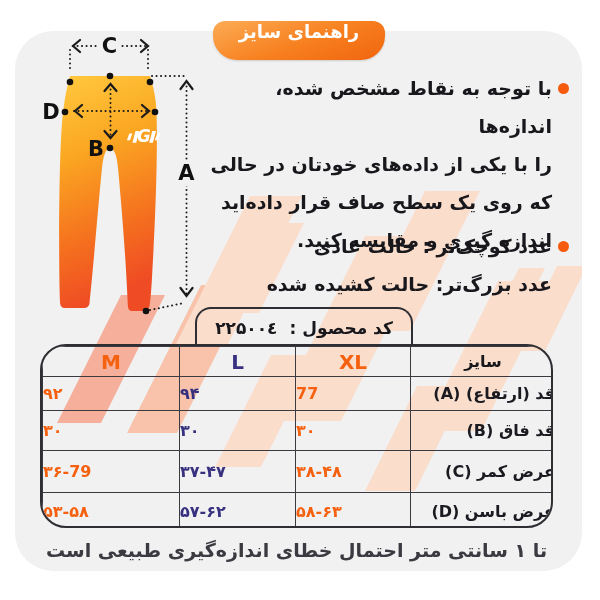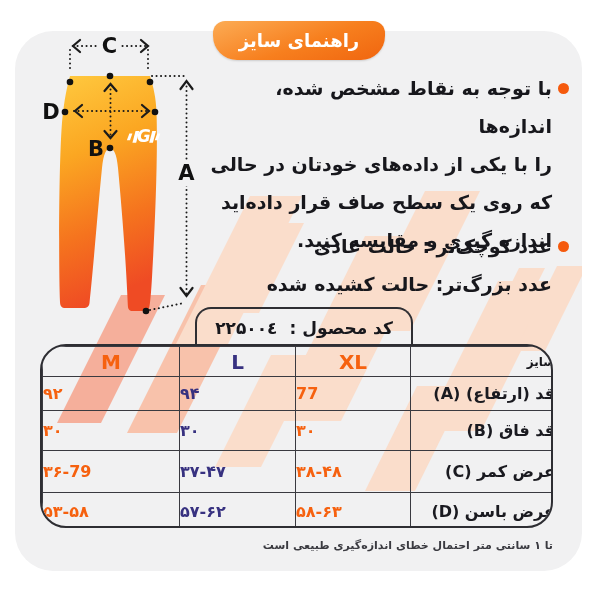--- a/index.html
+++ b/index.html
@@ -10,21 +10,21 @@
   }
   .card{
     position:absolute;left:15px;top:31px;width:567px;height:540px;
     background:#F1F1F2;border-radius:38px;overflow:hidden;
   }
   .watermark{position:absolute;left:0;top:0;}
   .badge{
     position:absolute;left:213px;top:21px;width:172px;height:39px;
     background:linear-gradient(160deg,#FCAC55 0%,#F77F1E 55%,#F0650F 100%);
     border-radius:12px 12px 24px 24px;
-    display:flex;align-items:center;justify-content:center;
+    display:flex;align-items:flex-start;justify-content:center;
     color:#ffffff;font-weight:bold;font-size:18px;direction:rtl;
     box-shadow:0 1px 2px rgba(0,0,0,.15);
   }
   .diagram{position:absolute;left:0;top:0;pointer-events:none;}
   .txtblock{
     position:absolute;direction:rtl;text-align:right;
     font-weight:bold;font-size:19px;color:#17171C;line-height:38px;
   }
   .block1{top:69px;right:48px;width:342px;}
   .block2{top:227px;right:48px;width:342px;}
@@ -39,29 +39,29 @@
     font-weight:bold;font-size:17px;color:#17171C;box-sizing:border-box;
   }
   .tablewrap{
     position:absolute;left:40px;top:344px;width:513px;height:184px;
     border:2px solid #2E2E33;border-radius:26px;overflow:hidden;box-sizing:border-box;
   }
   table.sizes{
     width:100%;height:100%;border-collapse:collapse;direction:rtl;table-layout:fixed;
   }
   table.sizes th,table.sizes td{border:1.6px solid #3A3A40;padding:0;vertical-align:middle;}
-  th.size-head{ text-align:right;padding-right:12px;font-size:12px;color:#17171C;}
+  th.size-head{ text-align:center;padding-right:12px;font-size:16px;color:#17171C;}
   th.col-head{ text-align:center;font-size:20px;}
   .c-orange{color:#F6610F;}
   .c-navy{color:#373180;}
   td.rowlabel{text-align:right;padding-right:11px;font-weight:bold;font-size:16px;color:#1A1A20;}
   td.val{direction:ltr;text-align:left;font-weight:bold;font-size:16px;}
   .note{
-    position:absolute;left:40px;top:539px;width:513px;text-align:right;
-    direction:rtl;font-weight:bold;font-size:11px;color:#3A3A40;
+    position:absolute;left:40px;top:539px;width:513px;text-align:center;
+    direction:rtl;font-weight:bold;font-size:19px;color:#3A3A40;
   }
 </style>
 </head>
 <body>
 
 <div class="card">
   <svg class="watermark" width="567" height="540" viewBox="0 0 567 540">
     <g>
       <polygon points="42,392 86,392 150,264 106,264" fill="#F5AF9B"></polygon>
       <polygon points="112,402 162,402 236,254 186,254" fill="#F8C2AB"></polygon>

